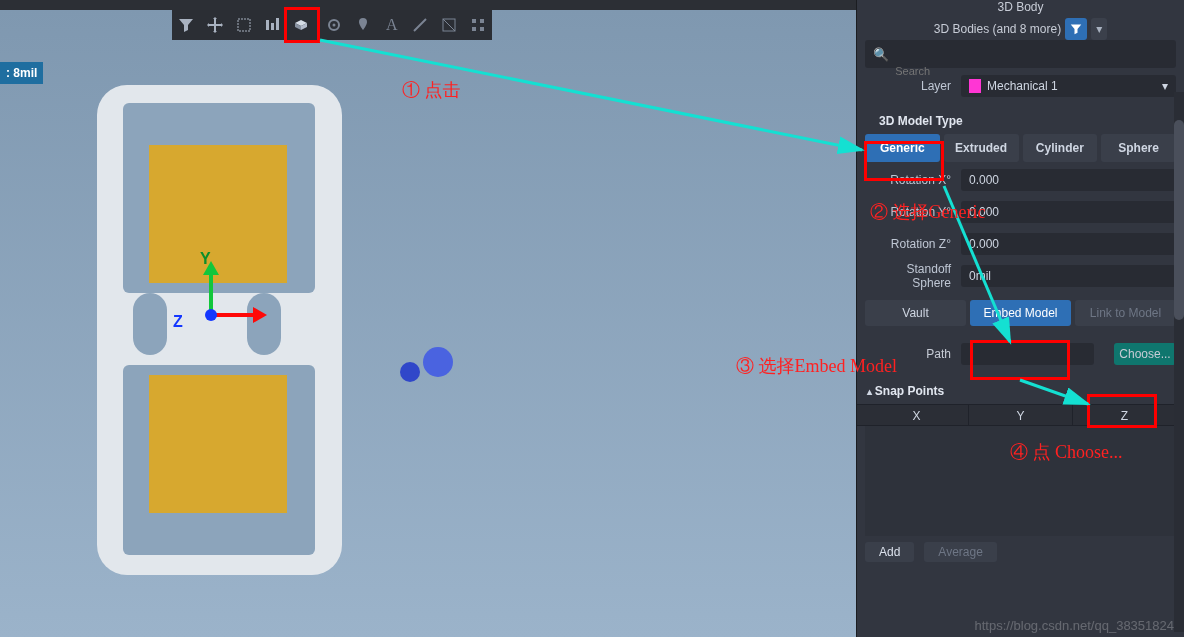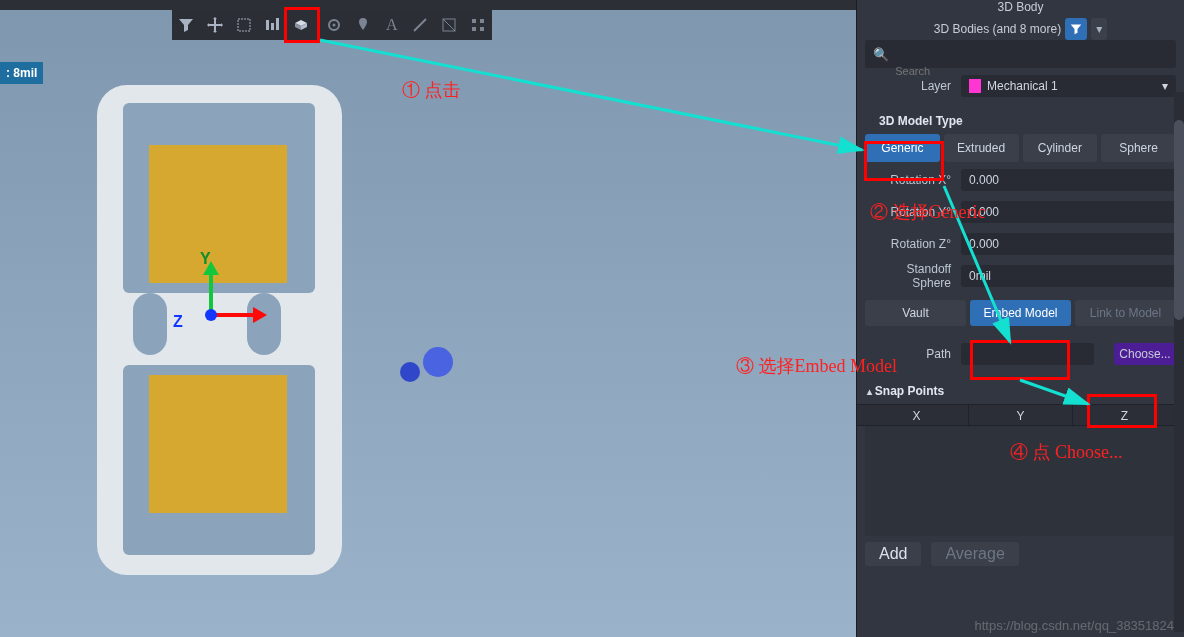--- a/index.html
+++ b/index.html
@@ -35,37 +35,37 @@
   .search{position:relative;margin:0 8px;height:28px;background:#282b33;border-radius:3px;display:flex;align-items:center;padding:0 8px;color:#9aa1af;}
   .search .icon{margin-right:6px;font-size:13px;}
   .search input{background:transparent;border:0;outline:0;color:#c7ccd6;width:100%;font-size:11px;margin-top:33px;}
   .row{display:flex;align-items:center;height:28px;padding:0 8px;margin-top:4px;}
   .row .lbl{width:96px;text-align:right;padding-right:10px;color:#bfc7d4;}
   .inputc{flex:1;height:22px;background:#282b33;border-radius:3px;padding:0 8px;color:#cfd6e2;display:flex;align-items:center;font-size:12px;}
   .selectc{flex:1;height:22px;background:#282b33;border-radius:3px;padding:0 8px;color:#cfd6e2;display:flex;align-items:center;justify-content:space-between;font-size:12px;}
   .colorchip{width:12px;height:14px;background:#ff36d4;margin-right:6px;}
   .section-title{font-weight:600;color:#e1e6ef;padding:14px 22px 6px; font-size:12px;}
   .seggrp{display:flex;gap:4px;padding:0 8px;}
-  .segbtn{flex:1;height:28px;background:#3a3f4a;border-radius:3px;display:flex;align-items:center;justify-content:center;color:#cfd6e2;font-size:12px;}
+  .segbtn{flex:1;height:28px;background:#3a3f4a;border-radius:3px;display:flex;align-items:center;justify-content:center;color:#cfd6e2;font-size:12px;font-weight:bold;}
   .segbtn.active{background:#2e6fb5;color:#fff;}
   .srcgrp{display:flex;gap:4px;padding:0 8px;margin-top:10px;}
   .srcbtn{flex:1;height:26px;background:#3a3f4a;border-radius:3px;display:flex;align-items:center;justify-content:center;color:#cfd6e2;font-size:12px;}
   .srcbtn.active{background:#2e6fb5;color:#fff;}
   .pathrow{display:flex;align-items:center;padding:0 8px;margin-top:16px;height:24px;}
   .pathrow .lbl{width:96px;text-align:right;padding-right:10px;}
   .pathrow .pathbox{flex:1;height:22px;background:#282b33;border-radius:3px;}
-  .pathrow .choose{width:62px;height:22px;margin-left:20px;background:#4c1d95;border-radius:3px;display:flex;align-items:center;justify-content:center;}
+  .pathrow .choose{width:62px;height:22px;margin-left:20px;background:#0f766e;border-radius:3px;display:flex;align-items:center;justify-content:center;}
   .snap-title{font-weight:600;color:#e1e6ef;padding:18px 10px 6px;}
   .snap-title::before{content:"▴ ";font-size:10px;color:#cfd6e2;}
   .snap-hdr{display:flex;padding:0 8px;border-top:1px solid #1f222a;border-bottom:1px solid #1f222a;height:22px;background:#2b2e36;}
   .snap-hdr div{flex:1;text-align:center;color:#cfd6e2;line-height:22px;border-right:1px solid #1f222a;font-size:12px;}
   .snap-hdr div:last-child{border-right:0;}
   .snap-body{height:110px;background:#2e323b;margin:0 8px;}
   .snap-ftr{display:flex;padding:6px 8px 0;justify-content:flex-start;}
-  .snap-ftr .btn{padding:3px 14px;background:#3a3f4a;border-radius:3px;font-size:16px;color:#dbe1ec;}
+  .snap-ftr .btn{padding:3px 14px;background:#3a3f4a;border-radius:3px;font-size:12px;color:#dbe1ec;}
   .snap-ftr .btn.dim{color:#6e7685;margin-left:10px;}
   .scrollbar{position:absolute;right:0;top:92px;width:10px;height:540px;background:#2a2d35;}
   .sthumb{position:absolute;right:0;top:120px;width:10px;height:200px;background:#4a4f5b;border-radius:5px;}
   .anno{position:absolute;font-size:18px;color:#ff2121;font-family:"SimSun","NSimSun",serif;}
   .watermark{position:absolute;right:10px;bottom:4px;font-size:13px;color:rgba(255,255,255,0.25);}
   .arrow-svg{position:absolute;pointer-events:none;}
 </style>
 </head>
 <body>
 

